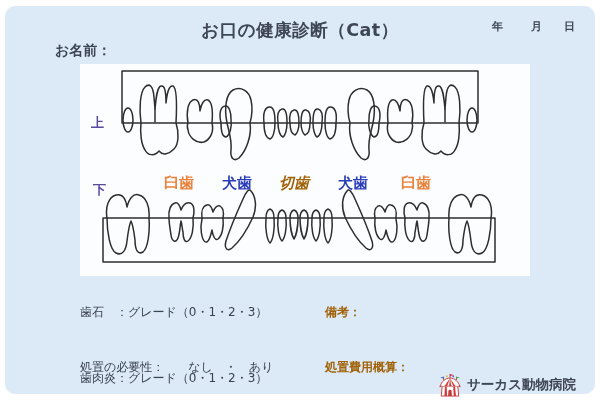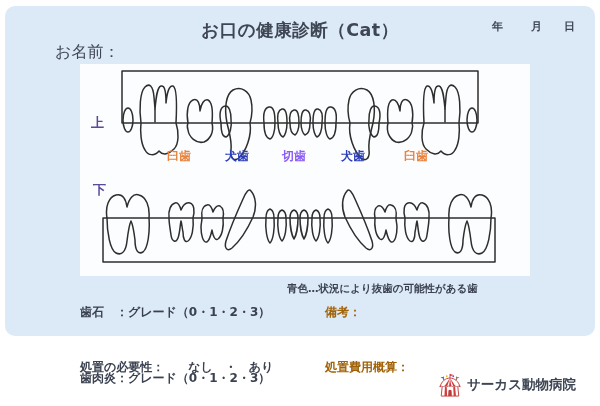--- a/index.html
+++ b/index.html
@@ -1,41 +1,41 @@
 <!DOCTYPE html>
 <html><head>
 <meta charset="utf-8">
 <style>
   * { margin:0; padding:0; box-sizing:border-box; }
   html,body { width:600px; height:406px; background:#ffffff; overflow:hidden;
     font-family:"DejaVu Sans","Liberation Sans",sans-serif; }
-  .card { position:absolute; left:5px; top:6px; width:590px; height:330px;
+  .card { position:absolute; left:5px; top:6px; width:590px; height:388px;
     background:#dce9f6; border-radius:10px; }
   .abs { position:absolute; }
 
   .title { left:0; right:0; top:12px; text-align:center; font-size:17.5px;
     font-weight:bold; color:#3e4654; letter-spacing:0.5px; }
   .du { top:13px; font-size:11px; font-weight:bold; color:#3e4654; }
   .du-y { left:487px; } .du-m { left:526px; } .du-d { left:559px; }
-  .name-label { left:50px; top:36px; font-size:16px; font-weight:normal; color:#3e4654; }
+  .name-label { left:50px; top:36px; font-size:14px; font-weight:bold; color:#3e4654; }
 
   .panel { left:75px; top:58px; width:450px; height:212px; background:#fcfdfe; }
   .panel svg { position:absolute; left:0; top:0; }
   .jaw { position:absolute; font-size:13px; font-weight:bold; color:#5b4a9c; }
   .jaw-up { left:11px; top:50px; }
   .jaw-low { left:13px; top:117px; }
-  .ttype { position:absolute; top:84px; font-size:12px; font-weight:bold;
+  .ttype { position:absolute; top:110px; font-size:15px; font-weight:bold;
     transform:translateX(-50%); white-space:nowrap; }
   .t1 { left:99px; } .t2 { left:157px; } .t3 { left:214px; }
   .t4 { left:273px; } .t5 { left:336px; }
 
   .lg { top:276px; font-size:10.5px; font-weight:bold; color:#3a4150; white-space:nowrap; }
   .lg-red { left:90px; } .lg-blue { left:282px; }
 
-  .row { left:75px; font-size:12px; font-weight:bold; color:#3a4150; white-space:nowrap; }
+  .row { left:75px; font-size:12px; font-weight:normal; color:#3a4150; white-space:nowrap; }
   .r1 { top:298px; } .r2 { top:316px;margin-top:48px; } .r3 { top:334px; } .r4 { top:353px; }
   .side { left:320px; font-size:12px; font-weight:bold; color:#a16207; white-space:nowrap; }
   .s1 { top:298px; } .s2 { top:353px;font-family:Liberation Mono, monospace; }
 
   .logo { left:433px; top:366px; display:flex; align-items:center; gap:5px; }
   .clinic { font-size:13.5px; font-weight:bold; color:#3e4654; white-space:nowrap; }
 </style>
 </head>
 <body>
 
@@ -78,26 +78,25 @@
           <path d="M198,154 C198,150 199,147 202,146 C205,147 206,150 206,154 C207,164 205,174 202,177 C199,174 197,164 198,154 Z"></path>
           <path d="M210,154 C210,150 211,147 214,146 C217,147 218,150 218,154 C218,163 216,172 214,175 C212,172 210,163 210,154 Z"></path>
         </g>
         <use href="#lL" transform="translate(438,0) scale(-1,1)"></use>
       </g>
     </svg>
     <span class="jaw jaw-up">上</span>
     <span class="jaw jaw-low">下</span>
     <span class="ttype t1" style="color: rgb(232, 130, 60);">臼歯</span>
     <span class="ttype t2" style="color: rgb(43, 62, 184);">犬歯</span>
-    <span class="ttype t3" style="color: #8b5cf6;">切歯</span>
+    <span class="ttype t3" style="color: #a16207; font-style: italic;">切歯</span>
     <span class="ttype t4" style="color: rgb(43, 62, 184);">犬歯</span>
     <span class="ttype t5" style="color: rgb(232, 130, 60);">臼歯</span>
   </div>
 
-  <span class="abs lg lg-blue">青色…状況により抜歯の可能性がある歯</span>
 
   <div class="abs row r1">歯石　：グレード（0・1・2・3）</div>
   <div class="abs row r2">歯肉炎：グレード（0・1・2・3）</div>
   <div class="abs row r4">処置の必要性：　　なし　・　あり</div>
   <div class="abs side s1">備考：</div>
   <div class="abs side s2">処置費用概算：</div>
 
   <div class="abs logo">
     <svg viewBox="0 0 26 28" width="24" height="26">
       <path d="M13,2 L13,7" stroke="#b03636" stroke-width="0.9" fill="none"></path>

